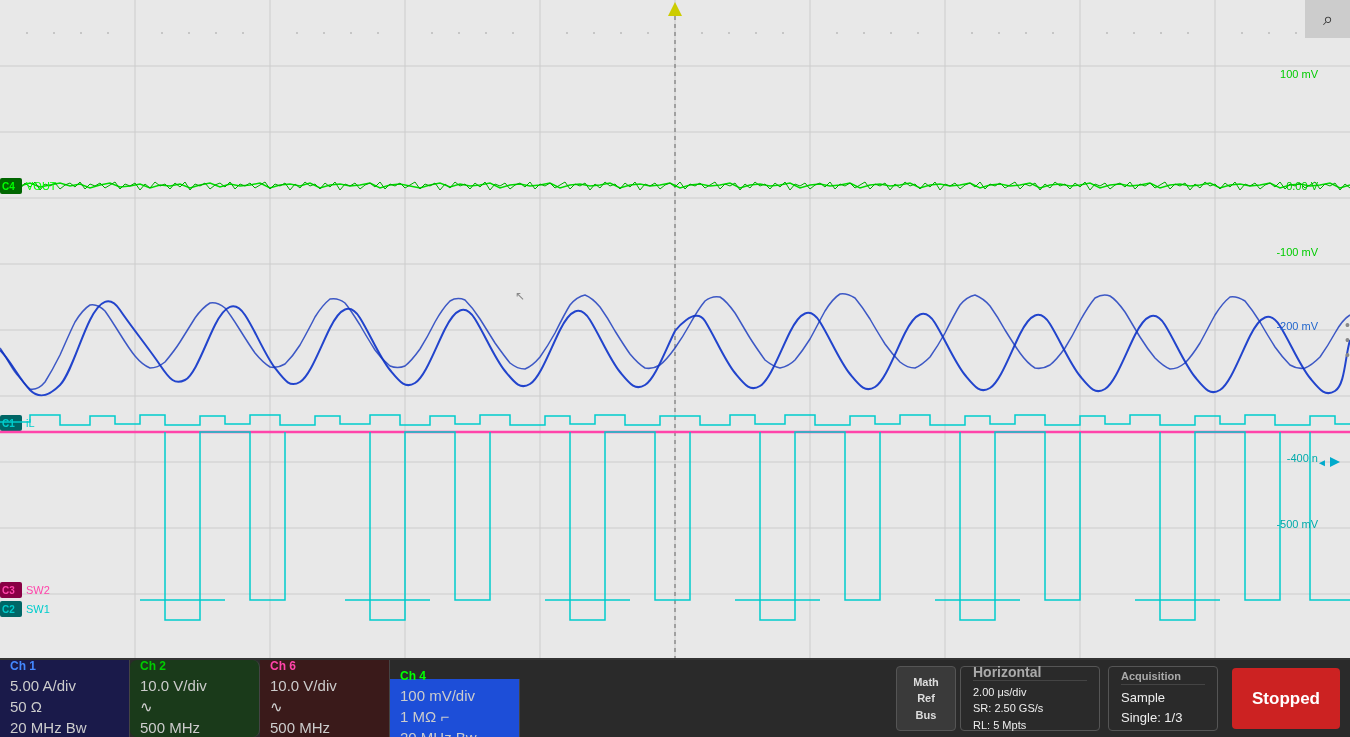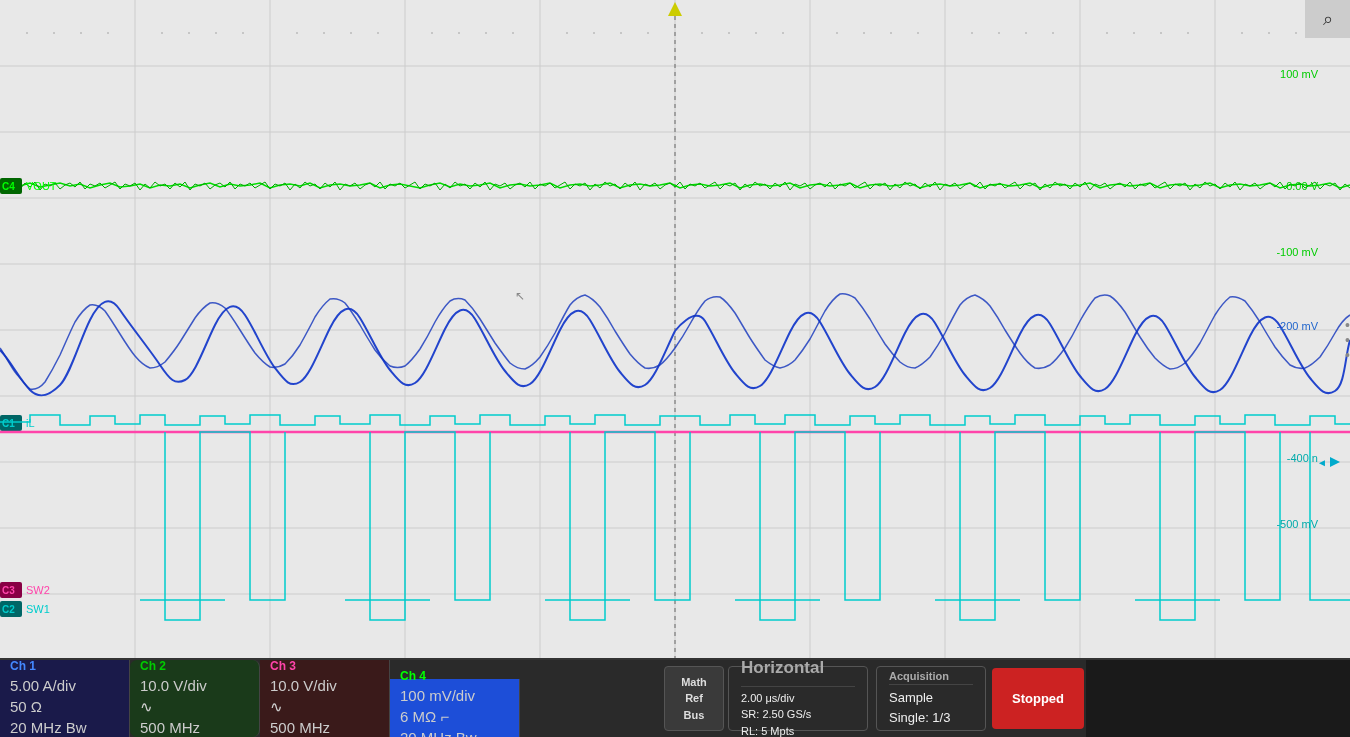--- a/index.html
+++ b/index.html
@@ -27,21 +27,21 @@
       position: absolute;
       top: 0; left: 0;
       width: 100%; height: 100%;
     }
 
     
     #bottom-panel {
       position: absolute;
       top: 660px;
       left: 0;
-      width: 1086px;
+      width: 1350px;
       height: 77px;
       background: #2a2a2a;
       display: flex;
       align-items: stretch;
     }
 
     
     .ch-box {
       display: flex;
       flex-direction: column;
@@ -97,26 +97,26 @@
       flex-direction: column;
       justify-content: center;
       padding: 4px 12px;
       border: 1px solid #555;
       border-radius: 4px;
       margin: 6px 4px;
       background: #2a2a2a;
       min-width: 140px;
     }
     .horiz-box .box-title {
-      font-size: 17px;
+      font-size: 14px;
       color: #aaa;
       font-weight: bold;
       border-bottom: 1px solid #444;
       margin-bottom: 3px;
-      padding-bottom: 8px;
+      padding-bottom: 0;
     }
     .horiz-box .box-detail {
       font-size: 11px;
       color: #eee;
       line-height: 1.5;
     }
 
     
     .trigger-box {
       display: flex;
@@ -179,24 +179,24 @@
       line-height: 1.5;
     }
 
     
     .stopped-btn {
       display: flex;
       align-items: center;
       justify-content: center;
       background: #cc2222;
       color: white;
-      font-size: 13px;
+      font-size: 17px;
       font-weight: bold;
       padding: 0 20px;
-      margin: 8px 2px;
+      margin: 8px 10px;
       border-radius: 4px;
       cursor: pointer;
       border: none;
       min-width: 80px;
     }
   </style>
 </head>
 <body>
 
 <div id="scope-screen">
@@ -362,30 +362,30 @@
   </div>
 
   <div class="ch-box ch2">
     <div class="ch-title">Ch 2</div>
     <div class="ch-detail">10.0 V/div</div>
     <div class="ch-detail">∿</div>
     <div class="ch-detail">500 MHz</div>
   </div>
 
   <div class="ch-box ch3">
-    <div class="ch-title">Ch 3</div>
+    <div class="ch-title">Ch 6</div>
     <div class="ch-detail">10.0 V/div</div>
     <div class="ch-detail">∿</div>
     <div class="ch-detail">500 MHz</div>
   </div>
 
   <div class="ch-box ch4">
     <div class="ch-title">Ch 4</div>
     <div class="ch-detail">100 mV/div</div>
-    <div class="ch-detail">6 MΩ  ⌐</div>
+    <div class="ch-detail">1 MΩ  ⌐</div>
     <div class="ch-detail">20 MHz  Bw</div>
   </div>
 
   <div style="flex:1;"></div>
 
   <div class="math-ref-bus">
     <span>Math</span>
     <span>Ref</span>
     <span>Bus</span>
   </div>

